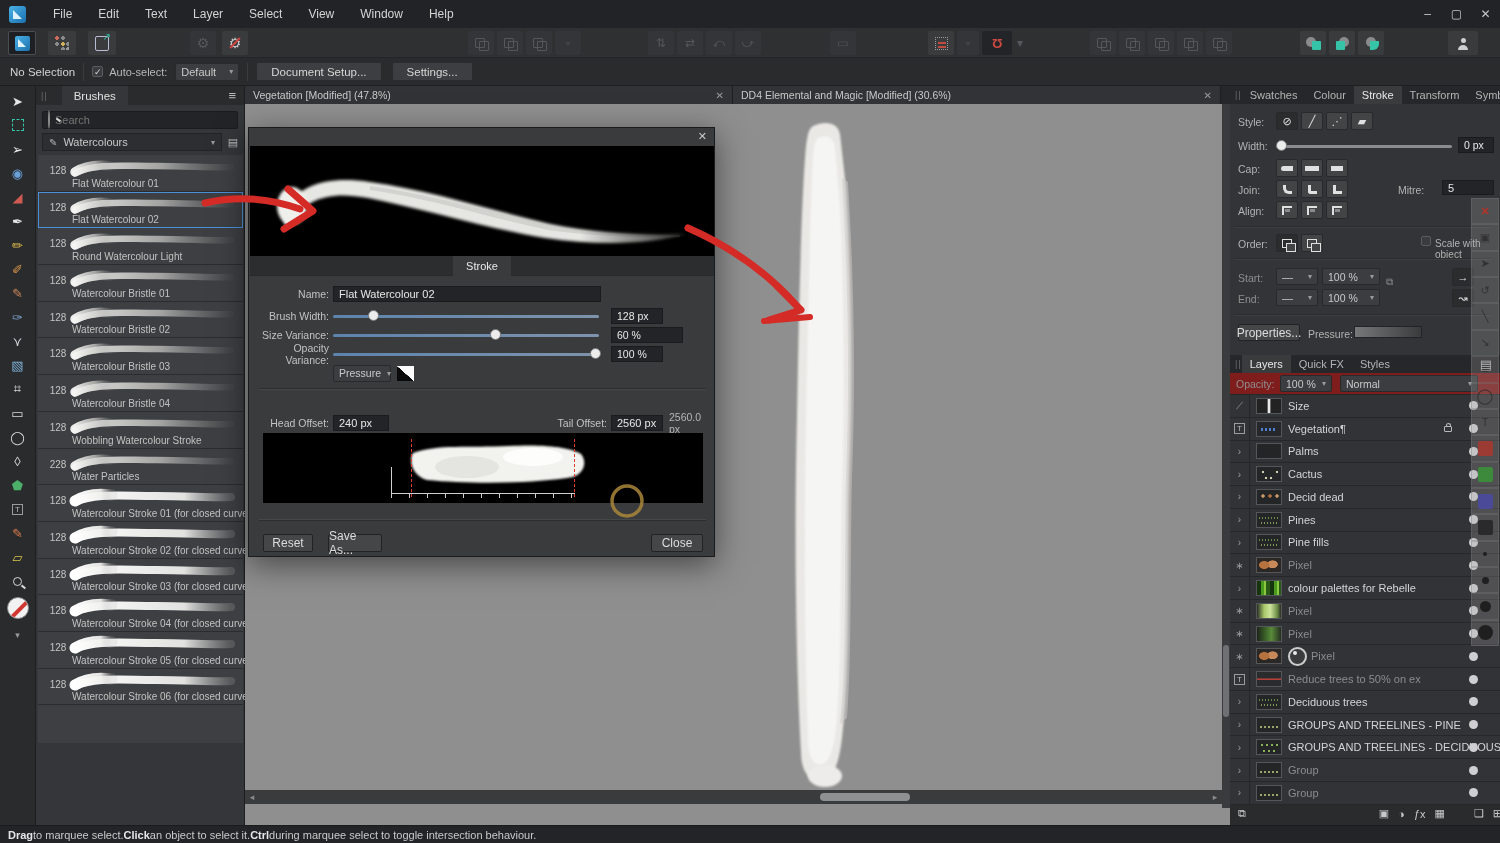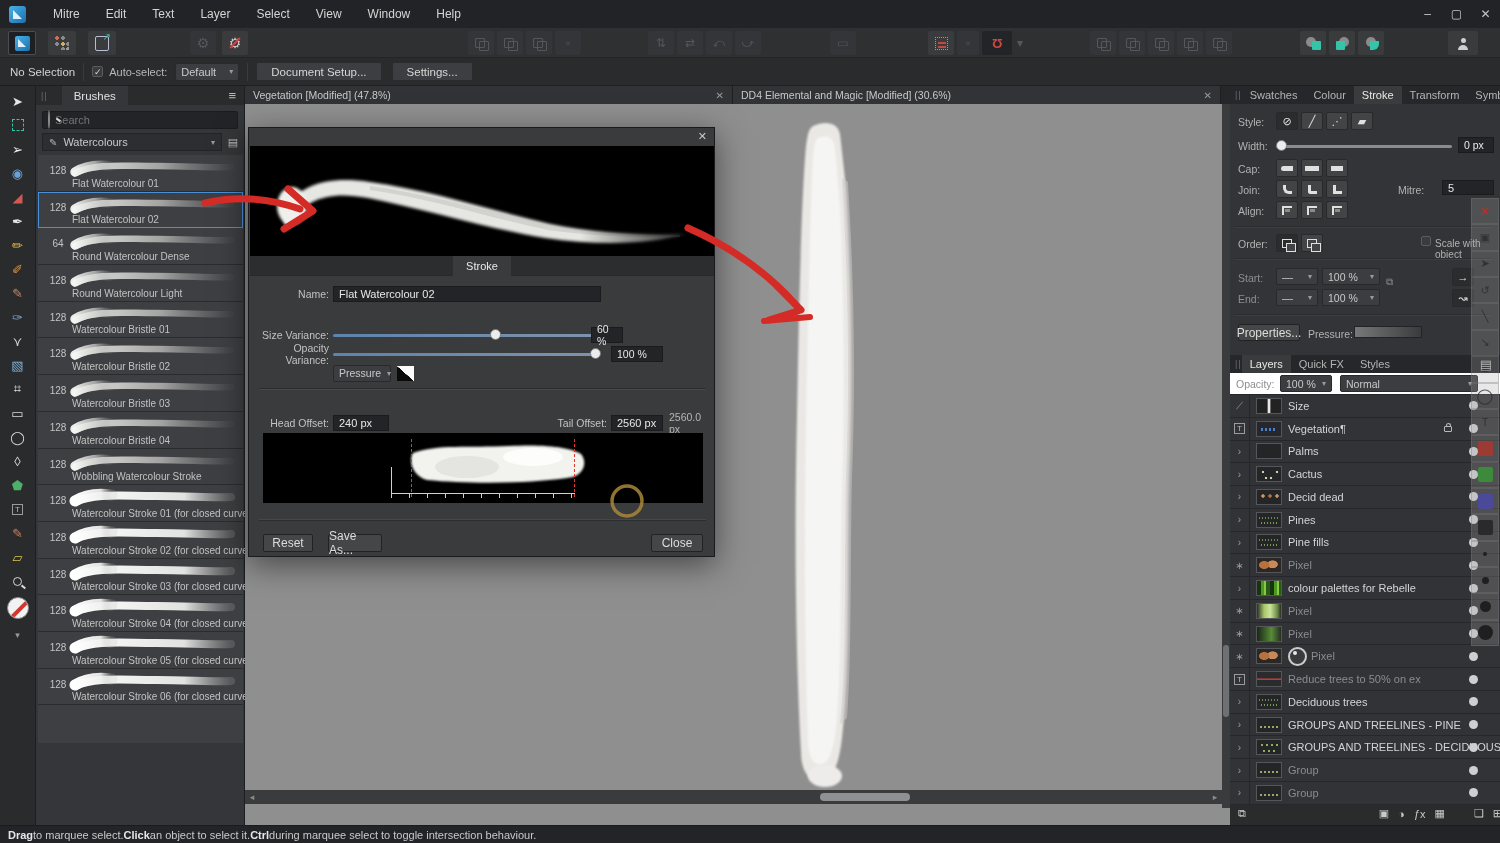--- a/index.html
+++ b/index.html
@@ -124,21 +124,21 @@
 .joincorner.round{border-bottom-left-radius:6px}
 .joincorner.bevel{border-bottom-left-radius:3px}
 .aligncorner{width:10px;height:9px;border-top:2px solid #e0e0e0;border-left:2px solid #e0e0e0;position:relative}
 .aligncorner::after{content:"";position:absolute;left:1px;top:1px;width:5px;height:3px;background:#8a8b8d}
 .ordericon{width:10px;height:9px;border:1px solid #e0e0e0;position:relative}
 .ordericon::after{content:"";position:absolute;left:3px;top:3px;width:8px;height:7px;background:#434446;border:1px solid #e0e0e0}
 .psep{position:absolute;left:6px;width:256px;border-top:1px solid #2a2b2d;box-shadow:0 1px 0 #3e3f42}
 .gradstrip{position:absolute;width:68px;height:12px;background:linear-gradient(90deg,#77787a,#3a3b3d);border:1px solid #222326}
 
 #ltabs{position:absolute;left:0;top:269px;width:100%;height:18px;background:#26272a;display:flex;align-items:center}
-#lopacity{position:absolute;left:0;top:287px;width:100%;height:22px;background:#ffffff;border-bottom:1px solid #26272a}
+#lopacity{position:absolute;left:0;top:287px;width:100%;height:22px;background:#7f1d1d;border-bottom:1px solid #26272a}
 #layerlist{position:absolute;left:0;top:309px;width:100%;height:410px}
 .lrow{position:relative;width:100%;height:22.78px;background:#323336;border-bottom:1px solid #26272a;display:flex;align-items:center}
 .lexp{width:20px;height:100%;border-right:1px solid #26272a;display:flex;align-items:center;justify-content:center;color:#9a9b9d;font-size:10px;flex:none}
 .lthumb{width:26px;height:16px;border:1px solid #55565a;margin:0 6px;flex:none}
 .lname{font-size:11px;color:#d4d4d6;white-space:nowrap;overflow:hidden}
 .lrow.dim .lname{color:#8b8c8f}
 .lvis{position:absolute;right:22px;width:9px;height:9px;border-radius:50%;background:#cfcfd1}
 .lock{position:absolute;right:48px;width:8px;height:6px;border:1.2px solid #b9b9b9;border-radius:1px}
 .lock::before{content:"";position:absolute;left:1px;top:-4px;width:3px;height:3px;border:1.2px solid #b9b9b9;border-bottom:none;border-radius:3px 3px 0 0}
 .tbox{width:11px;height:11px;border:1px solid #9a9b9d;font-size:8px;color:#b9b9b9;display:flex;align-items:center;justify-content:center}
@@ -202,21 +202,21 @@
 </g>
 <g id="bs2">
 <path d="M7,16 C28,7 52,10 88,10 C120,10 146,12 163,11" fill="none" stroke="url(#g2)" stroke-width="8" stroke-linecap="round"></path>
 <path d="M7,15 C18,8 30,7 44,9" fill="none" stroke="url(#g2)" stroke-width="11" stroke-linecap="round"></path>
 </g>
 </defs>
 </svg>
 
 <div id="titlebar">
   <div id="applogo"></div>
-  <span class="menu-item" style="margin-left:14px">Mitre</span>
+  <span class="menu-item" style="margin-left:14px">File</span>
   <span class="menu-item">Edit</span>
   <span class="menu-item">Text</span>
   <span class="menu-item">Layer</span>
   <span class="menu-item">Select</span>
   <span class="menu-item">View</span>
   <span class="menu-item">Window</span>
   <span class="menu-item">Help</span>
   <div id="winctl">
     <span class="wbtn">–</span>
     <span class="wbtn">▢</span>
@@ -370,67 +370,67 @@
         <span class="bname">Flat Watercolour 01</span>
       </div>
     <div class="bitem sel">
         <span class="bsize">128</span>
         <svg class="bsvg" viewBox="0 0 170 24">
           <use href="#bs1"></use>
         </svg>
         <span class="bname">Flat Watercolour 02</span>
       </div>
     <div class="bitem">
-        <span class="bsize">64</span>
+        <span class="bsize">128</span>
         <svg class="bsvg" viewBox="0 0 170 24">
           <use href="#bs1"></use>
         </svg>
-        <span class="bname">Round Watercolour Dense</span>
+        <span class="bname">Round Watercolour Light</span>
       </div>
     <div class="bitem">
         <span class="bsize">128</span>
         <svg class="bsvg" viewBox="0 0 170 24">
           <use href="#bs1"></use>
         </svg>
-        <span class="bname">Round Watercolour Light</span>
+        <span class="bname">Watercolour Bristle 01</span>
       </div>
     <div class="bitem">
         <span class="bsize">128</span>
         <svg class="bsvg" viewBox="0 0 170 24">
           <use href="#bs1"></use>
         </svg>
-        <span class="bname">Watercolour Bristle 01</span>
+        <span class="bname">Watercolour Bristle 02</span>
       </div>
     <div class="bitem">
         <span class="bsize">128</span>
         <svg class="bsvg" viewBox="0 0 170 24">
           <use href="#bs1"></use>
         </svg>
-        <span class="bname">Watercolour Bristle 02</span>
+        <span class="bname">Watercolour Bristle 03</span>
       </div>
     <div class="bitem">
         <span class="bsize">128</span>
         <svg class="bsvg" viewBox="0 0 170 24">
           <use href="#bs1"></use>
         </svg>
-        <span class="bname">Watercolour Bristle 03</span>
+        <span class="bname">Watercolour Bristle 04</span>
       </div>
     <div class="bitem">
         <span class="bsize">128</span>
         <svg class="bsvg" viewBox="0 0 170 24">
           <use href="#bs1"></use>
         </svg>
-        <span class="bname">Watercolour Bristle 04</span>
-      </div>
-    <div class="bitem">
-        <span class="bsize">128</span>
+        <span class="bname">Wobbling Watercolour Stroke</span>
+      </div>
+    <div class="bitem">
+        <span class="bsize">228</span>
         <svg class="bsvg" viewBox="0 0 170 24">
           <use href="#bs1"></use>
         </svg>
-        <span class="bname">Wobbling Watercolour Stroke</span>
+        <span class="bname">Water Particles</span>
       </div>
     <div class="bitem">
         <span class="bsize">128</span>
         <svg class="bsvg" viewBox="0 0 170 24">
           <use href="#bs2"></use>
         </svg>
         <span class="bname">Watercolour Stroke 01 (for closed curves)</span>
       </div>
     <div class="bitem">
         <span class="bsize">128</span>
@@ -512,27 +512,34 @@
   </div>
   <div id="dlg-tabs">
       <div id="dlg-tab-stroke">Stroke</div>
     </div>
 
   <div class="drow" style="top:158px">
       <span class="dlab">Name:</span>
       <input class="dinput" style="left: 84px; top: 0px; width: 268px;" readonly="" value="Flat Watercolour 02">
     </div>
 
+  <div class="drow" style="top:180px">
+      <span class="dlab">Brush Width:</span>
+    <div class="slider" style="left:84px;width:266px">
+        <span class="sthumb" style="left:13%"></span>
+      </div>
+    <span class="vbox" style="left:362px;width:52px">128 px</span>
+  </div>
 
   <div class="drow" style="top:199px">
       <span class="dlab">Size Variance:</span>
     <div class="slider" style="left:84px;width:266px">
         <span class="sthumb" style="left:59%"></span>
       </div>
-    <span class="vbox" style="left:342px;width:32px">60 %</span>
+    <span class="vbox" style="left:362px;width:72px">60 %</span>
   </div>
 
   <div class="drow" style="top:218px">
       <span class="dlab">Opacity Variance:</span>
     <div class="slider" style="left:84px;width:266px">
         <span class="sthumb" style="left:calc(100% - 9px)"></span>
       </div>
     <span class="vbox" style="left:362px;width:52px">100 %</span>
   </div>
 

